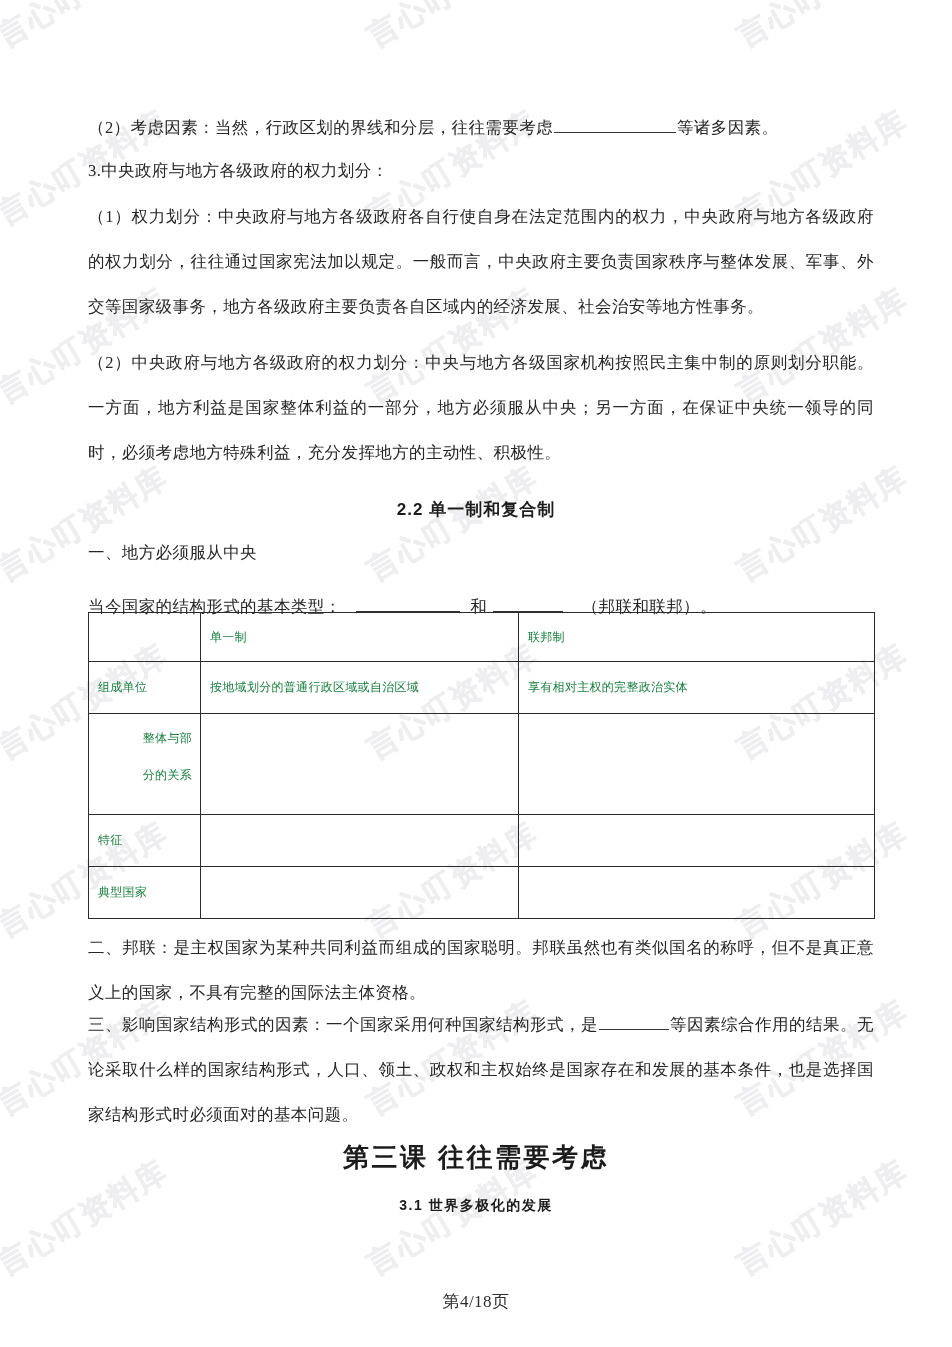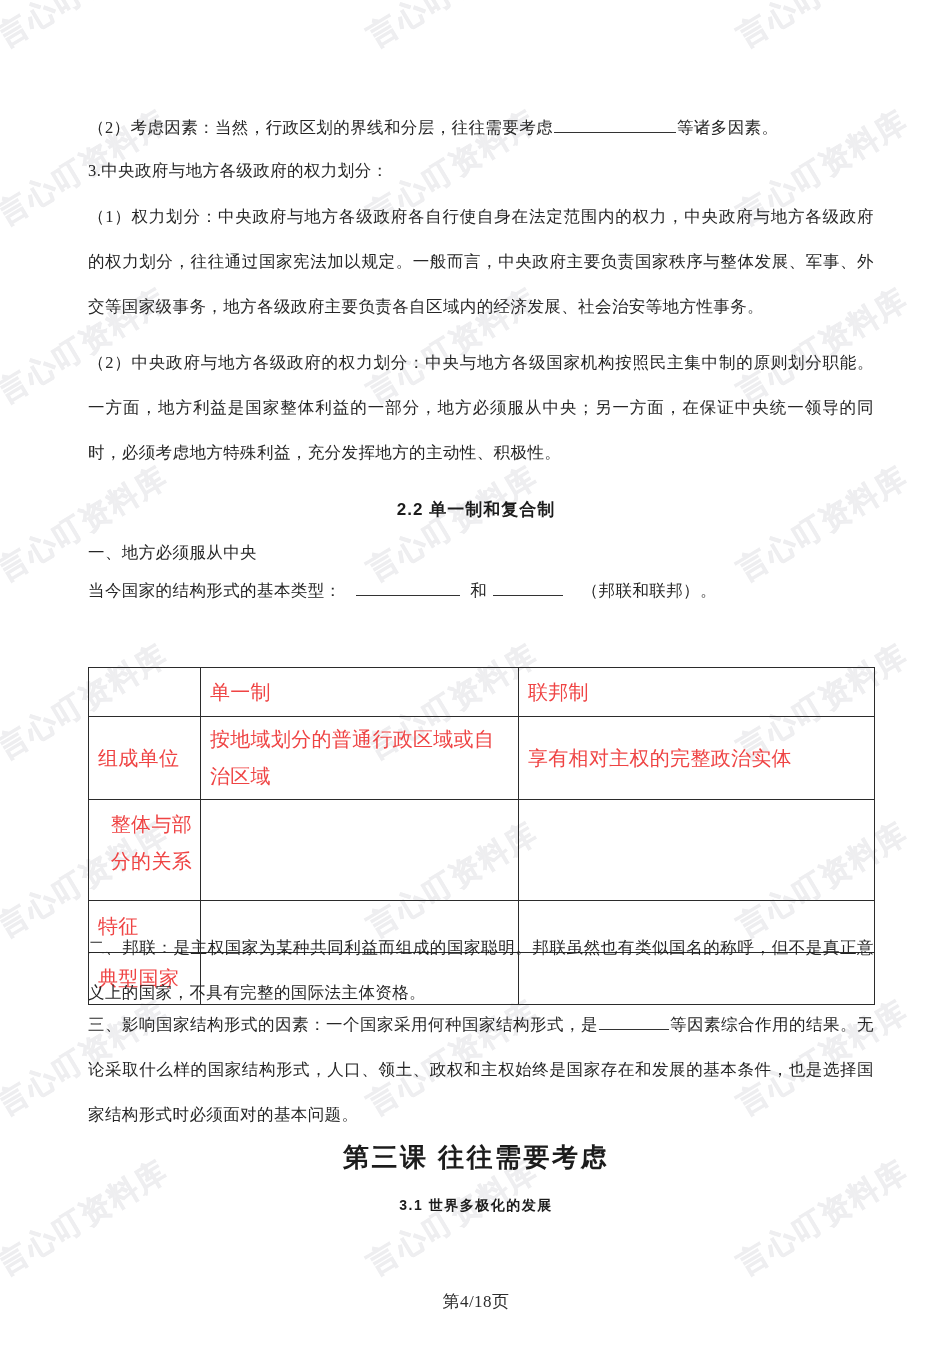--- a/index.html
+++ b/index.html
@@ -80,25 +80,25 @@
     color: #1c1c1c;
   }
   .sec-title.s22 { font-size: 17px; letter-spacing: 1px; }
   .sec-title.big  { font-size: 26px; letter-spacing: 2.5px; }
   .sec-title.s31  { font-size: 14px; letter-spacing: 1.5px; }
 
   
   #cmp-table {
     position: absolute;
     left: 88px;
-    top: 667px;
+    top: 612px;
     width: 786px;
     border-collapse: collapse;
-    font-size: 20px;
-    color: #ef4444;
+    font-size: 12px;
+    color: #15803d;
     table-layout: fixed;
   }
   #cmp-table td {
     border: 1.3px solid #2b2b2b;
     padding: 4px 8px 4px 9px;
     vertical-align: middle;
     line-height: 37px;
     letter-spacing: 0.3px;
   }
   #cmp-table col.c1 { width: 112px; }
@@ -163,21 +163,21 @@
     <div class="para nojust" style="top:148px;">3.中央政府与地方各级政府的权力划分：</div>
 
     <div class="para" style="top:194px;">（1）权力划分：中央政府与地方各级政府各自行使自身在法定范围内的权力，中央政府与地方各级政府的权力划分，往往通过国家宪法加以规定。一般而言，中央政府主要负责国家秩序与整体发展、军事、外交等国家级事务，地方各级政府主要负责各自区域内的经济发展、社会治安等地方性事务。</div>
 
     <div class="para" style="top:340px;">（2）中央政府与地方各级政府的权力划分：中央与地方各级国家机构按照民主集中制的原则划分职能。一方面，地方利益是国家整体利益的一部分，地方必须服从中央；另一方面，在保证中央统一领导的同时，必须考虑地方特殊利益，充分发挥地方的主动性、积极性。</div>
 
     <div class="sec-title s22" style="top:498px;">2.2 单一制和复合制</div>
 
     <div class="para nojust" style="top:530px;">一、地方必须服从中央</div>
 
-    <div class="para nojust" style="top:568px;">
+    <div class="para nojust" style="top:584px;">
       <span>当今国家的结构形式的基本类型：</span>&nbsp;&nbsp;&nbsp;<span class="blank blank-md"></span>&nbsp;&nbsp;<span>和</span>&nbsp;<span class="blank blank-xs"></span>&nbsp;&nbsp;&nbsp;&nbsp;<span>（邦联和联邦）。</span>
     </div>
 
     <table id="cmp-table">
       <colgroup>
           <col class="c1">
           <col class="c2">
           <col class="c3">
         </colgroup>
       <tbody>

